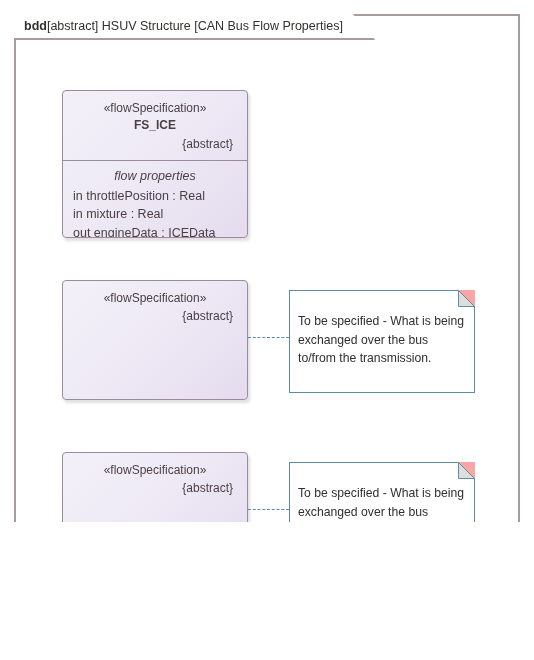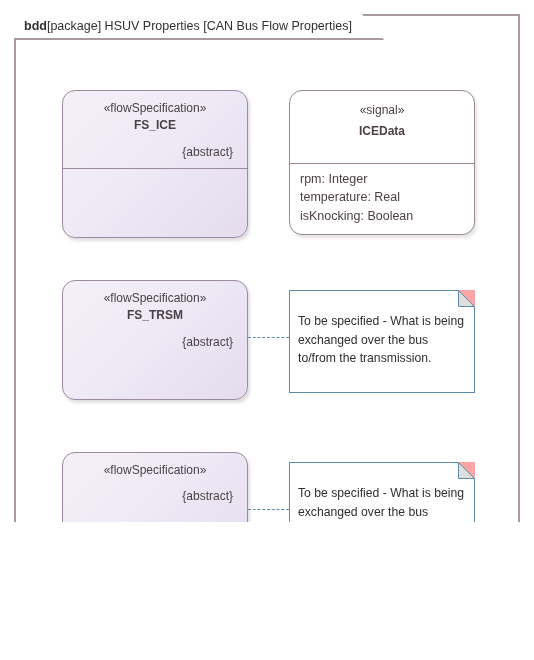--- a/index.html
+++ b/index.html
@@ -53,21 +53,21 @@
     
     clip-path: polygon(0 0, calc(100% - 22px) 0, 100% 100%, 0 100%);
   }
   .frame-tab .kind { font-weight: bold; }
 
   
   .block {
     position: absolute;
     box-sizing: border-box;
     border: 1px solid #9c8a9e;
-    border-radius: 13px;
+    border-radius: 4px;
     background: linear-gradient(135deg, #f3f0f8 0%, #efebf6 40%, #e4dcee 100%);
     box-shadow: 2px 3px 3px rgba(120, 110, 120, 0.22);
     color: #4a3f45;
     overflow: hidden;
   }
 
   .block.signal {
     border: 1px solid #9b8a8c;
     background: #ffffff;
     box-shadow: 2px 3px 3px rgba(130, 120, 120, 0.20);
@@ -79,21 +79,21 @@
     text-align: center;
     line-height: 1.45;
   }
   .stereotype { font-size: 12px; }
   .block-name { font-size: 12px; font-weight: bold; }
   .abstract {
     display: block;
     text-align: right;
     font-size: 12px;
     padding-right: 4px;
-    margin-top: 9px;
+    margin-top: 1px;
   }
 
   .divider { height: 1px; background: #9c8a9e; }
   .block.signal .divider { background: #9b8a8c; }
 
   .compartment {
     padding: 6px 10px 8px 10px;
     font-size: 12.5px;
     line-height: 1.48;
   }
@@ -145,49 +145,42 @@
 </style>
 </head>
 <body>
 
 <div id="canvas">
 
   <div class="frame"></div>
 
   <div class="frame-tab">
     <span class="kind">bdd</span>
-      <span>[package] HSUV Properties [CAN Bus Flow Properties]</span>
+      <span>[abstract] HSUV Structure [CAN Bus Flow Properties]</span>
   </div>
 
   <div class="block" style="left:62px; top:90px; width:186px; height:148px;">
     <div class="block-header">
       <div class="stereotype">«flowSpecification»</div>
       <div class="block-name">FS_ICE</div>
       <span class="abstract">{abstract}</span>
     </div>
     <div class="divider"></div>
-  </div>
-
-  <div class="block signal" style="left:289px; top:90px; width:186px; height:145px;">
-    <div class="block-header" style="padding-top:11px; padding-bottom:22px;">
-      <div class="stereotype">«signal»</div>
-      <div class="block-name" style="margin-top:4px;">ICEData</div>
-    </div>
-    <div class="divider"></div>
     <div class="compartment">
-      <div class="prop">rpm: Integer</div>
-      <div class="prop">temperature: Real</div>
-      <div class="prop">isKnocking: Boolean</div>
-    </div>
-  </div>
+      <div class="compartment-title">flow properties</div>
+      <div class="prop">in throttlePosition : Real</div>
+      <div class="prop">in mixture : Real</div>
+      <div class="prop">out engineData : ICEData</div>
+    </div>
+  </div>
+
 
   <div class="block" style="left:62px; top:280px; width:186px; height:120px;">
     <div class="block-header">
       <div class="stereotype">«flowSpecification»</div>
-      <div class="block-name">FS_TRSM</div>
       <span class="abstract">{abstract}</span>
     </div>
   </div>
 
   <div class="note-link" style="left:248px; top:337px; width:41px;"></div>
 
   <div class="note" style="left:289px; top:290px; width:186px; height:103px;">
     <div class="note-body"></div>
     <svg class="note-fold" viewBox="0 0 17 17">
       <polygon points="0.5,0.5 16.5,16.5 0.5,16.5" fill="#dededc" stroke="#5c8ca6" stroke-width="1"></polygon>

